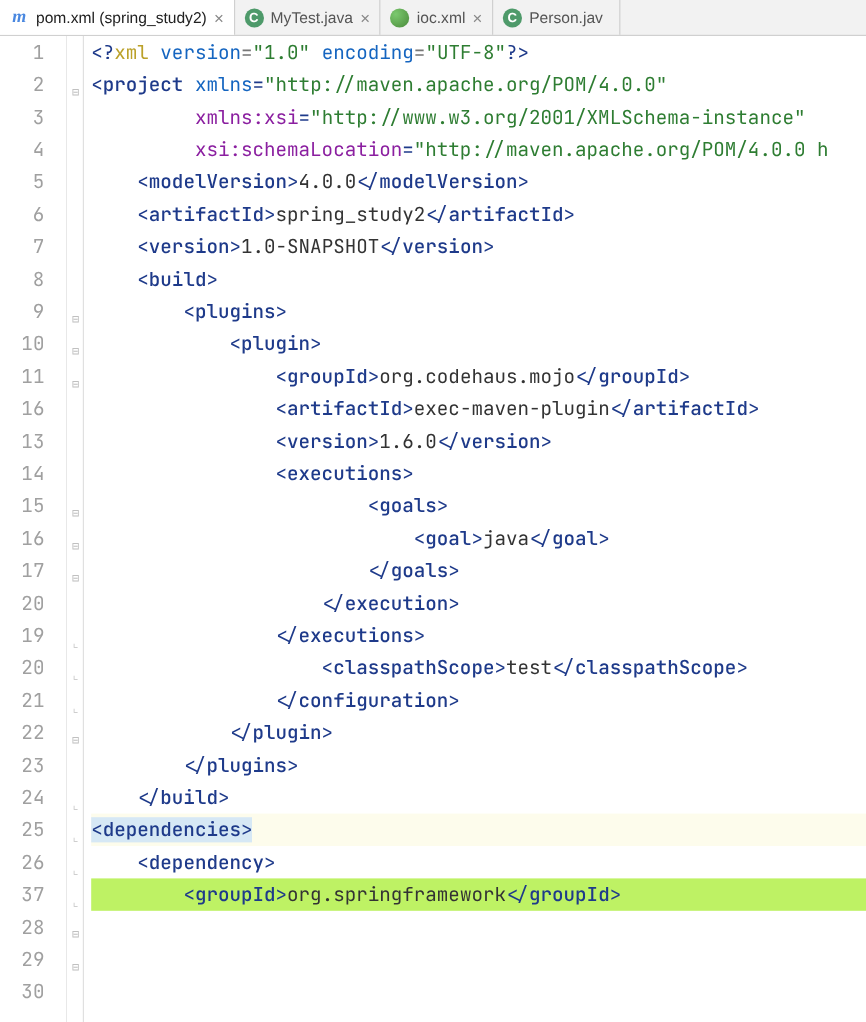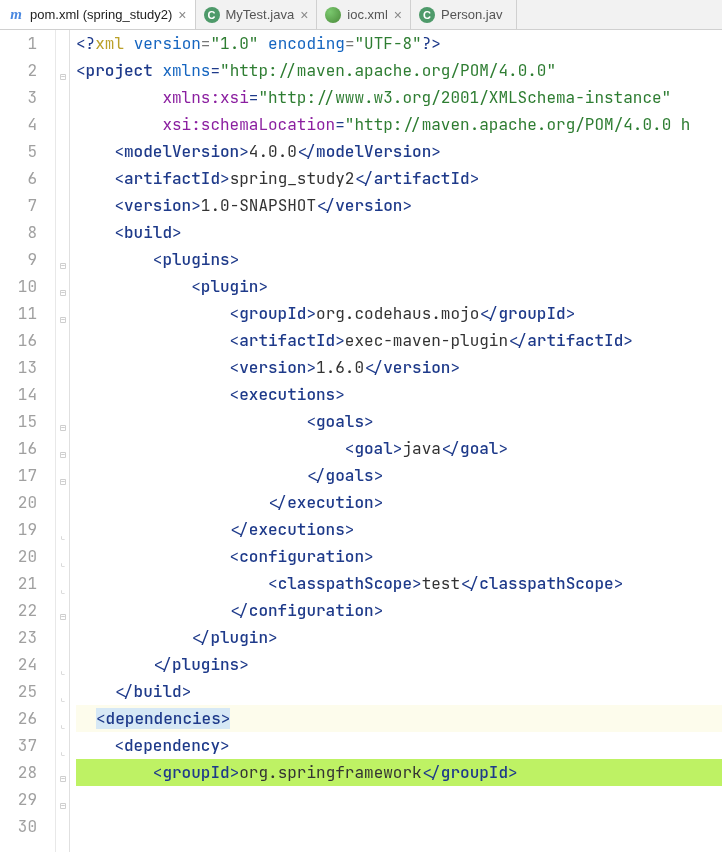--- a/index.html
+++ b/index.html
@@ -85,21 +85,21 @@
     .code {
       flex: 1;
       padding-left: 6px;
       overflow: hidden;
       position: relative;
     }
     .code-line {
       height: 27px;
       white-space: pre;
     }
-    .code-line.hl { background: #fdfcec; padding-left: 20px; }
+    .code-line.hl { background: #fdfcec; }
     .code-line.hl2 { background: #bef264; }
     .tag { color: #1e3a8a; }
     .tagname { color: #1e3a8a; font-weight: 500; }
     .attr { color: #1565c0; }
     .ns { color: #8b1fa0; }
     .val { color: #2e7d32; }
     .txt { color: #333; }
     .pi { color: #777; }
     .pit { color: #bba12a; }
     .cursor-box {
@@ -204,21 +204,20 @@
     <div class="code-line">            <span class="tag">&lt;</span><span class="tagname">plugin</span><span class="tag">&gt;</span></div>
     <div class="code-line">                <span class="tag">&lt;</span><span class="tagname">groupId</span><span class="tag">&gt;</span><span class="txt">org.codehaus.mojo</span><span class="tag">&lt;/</span><span class="tagname">groupId</span><span class="tag">&gt;</span></div>
     <div class="code-line">                <span class="tag">&lt;</span><span class="tagname">artifactId</span><span class="tag">&gt;</span><span class="txt">exec-maven-plugin</span><span class="tag">&lt;/</span><span class="tagname">artifactId</span><span class="tag">&gt;</span></div>
     <div class="code-line">                <span class="tag">&lt;</span><span class="tagname">version</span><span class="tag">&gt;</span><span class="txt">1.6.0</span><span class="tag">&lt;/</span><span class="tagname">version</span><span class="tag">&gt;</span></div>
     <div class="code-line">                <span class="tag">&lt;</span><span class="tagname">executions</span><span class="tag">&gt;</span></div>
     <div class="code-line">                        <span class="tag">&lt;</span><span class="tagname">goals</span><span class="tag">&gt;</span></div>
     <div class="code-line">                            <span class="tag">&lt;</span><span class="tagname">goal</span><span class="tag">&gt;</span><span class="txt">java</span><span class="tag">&lt;/</span><span class="tagname">goal</span><span class="tag">&gt;</span></div>
     <div class="code-line">                        <span class="tag">&lt;/</span><span class="tagname">goals</span><span class="tag">&gt;</span></div>
     <div class="code-line">                    <span class="tag">&lt;/</span><span class="tagname">execution</span><span class="tag">&gt;</span></div>
     <div class="code-line">                <span class="tag">&lt;/</span><span class="tagname">executions</span><span class="tag">&gt;</span></div>
-    <div class="code-line">                <span class="tag">&lt;</span><span class="tagname">configuration</span><span class="tag">&gt;</span></div>
     <div class="code-line">                    <span class="tag">&lt;</span><span class="tagname">classpathScope</span><span class="tag">&gt;</span><span class="txt">test</span><span class="tag">&lt;/</span><span class="tagname">classpathScope</span><span class="tag">&gt;</span></div>
     <div class="code-line">                <span class="tag">&lt;/</span><span class="tagname">configuration</span><span class="tag">&gt;</span></div>
     <div class="code-line">            <span class="tag">&lt;/</span><span class="tagname">plugin</span><span class="tag">&gt;</span></div>
     <div class="code-line">        <span class="tag">&lt;/</span><span class="tagname">plugins</span><span class="tag">&gt;</span></div>
     <div class="code-line">    <span class="tag">&lt;/</span><span class="tagname">build</span><span class="tag">&gt;</span></div>
     <div class="code-line hl"><span class="cursor-box"><span class="tag">&lt;</span><span class="tagname">dependencies</span><span class="tag">&gt;</span></span></div>
     <div class="code-line">    <span class="tag">&lt;</span><span class="tagname">dependency</span><span class="tag">&gt;</span></div>
     <div class="code-line hl2">        <span class="tag">&lt;</span><span class="tagname">groupId</span><span class="tag">&gt;</span><span class="txt">org.springframework</span><span class="tag">&lt;/</span><span class="tagname">groupId</span><span class="tag">&gt;</span></div>
     <div class="watermark"></div>
   </div>

